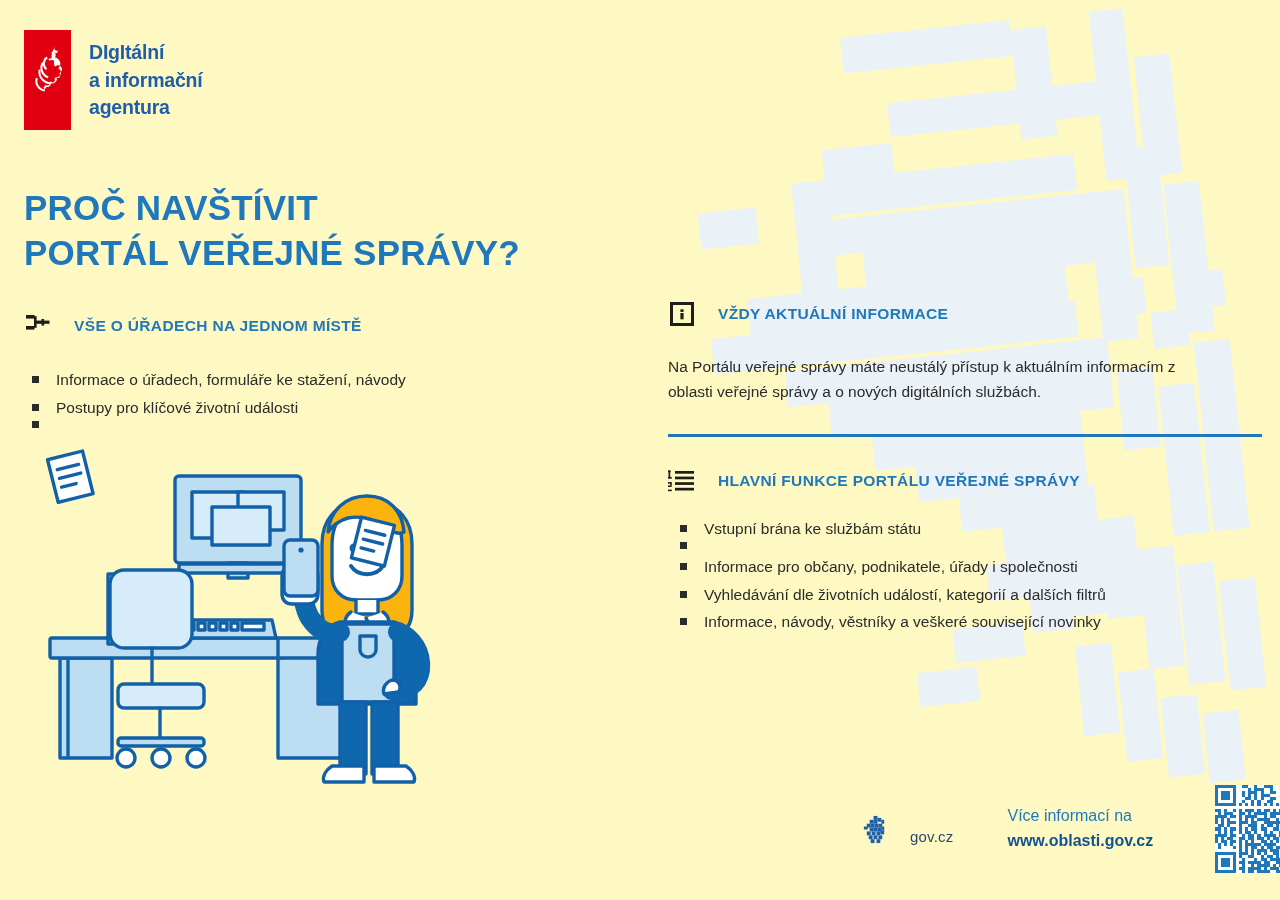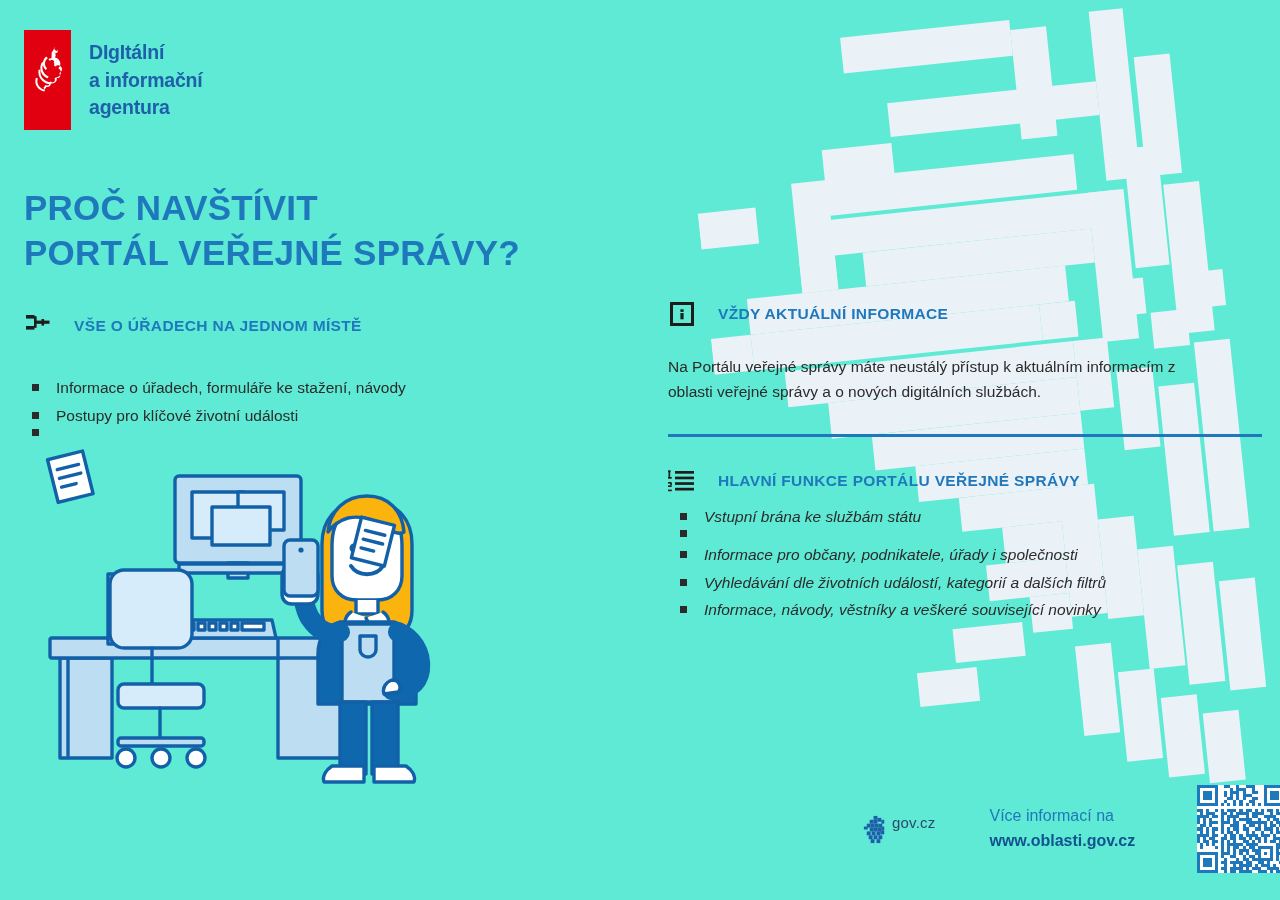--- a/index.html
+++ b/index.html
@@ -8,21 +8,21 @@
   html, body {
     width:1280px; height:900px;
     background:#ffffff;
     font-family:"Liberation Sans", sans-serif;
     overflow:hidden;
   }
 
   .poster {
     position:relative;
     width:1280px; height:900px;
-    background:#5eead4;
+    background:#fef9c3;
     overflow:hidden;
   }
 
   
   .bg-pattern {
     position:absolute;
     top:-40px; right:-60px;
     width:620px; height:900px;
     transform:rotate(-6deg);
     transform-origin:center;
@@ -119,21 +119,21 @@
     top:-2px;
   }
 
   
   .left-col {
     position:absolute;
     left:24px; top:312px;
     width:600px;
     z-index:3;
   }
-  .left-col ul.bullets { margin-top:36px; margin-left:8px; }
+  .left-col ul.bullets { margin-top:28px; margin-left:8px; }
 
   
   .right-col {
     position:absolute;
     left:668px; top:300px;
     width:600px;
     z-index:3;
   }
   .right-para {
     margin-top:26px;
@@ -141,21 +141,21 @@
     font-size:15.5px;
     line-height:1.62;
     max-width:540px;
   }
   .divider {
     margin-top:30px;
     width:594px; height:2.5px;
     background:#1f78bc;
   }
   .right-sec2 { margin-top:30px; }
-  .right-sec2 ul.bullets { margin-top:10px; margin-left:12px;font-style:italic; }
+  .right-sec2 ul.bullets { margin-top:22px; margin-left:12px; }
 
   
   .illustration {
     position:absolute;
     left:40px; top:440px;
     width:560px; height:360px;
     z-index:2;
   }
   .illustration svg { display:block; width:100%; height:100%; }
 
@@ -163,22 +163,22 @@
   .footer {
     position:absolute;
     left:860px; top:785px;
     display:flex;
     align-items:center;
     gap:32px;
     z-index:3;
   }
   .govcz {
     display:flex;
-    align-items:flex-start;
-    gap:1px;
+    align-items:flex-end;
+    gap:19px;
   }
   .govcz svg { display:block; width:31px; height:31px; }
   .govcz .govcz-label {
     color:#2b4a6b;
     font-size:15px;
     letter-spacing:0.2px;
   }
   .more-info {
     margin-left:22px;
   }

